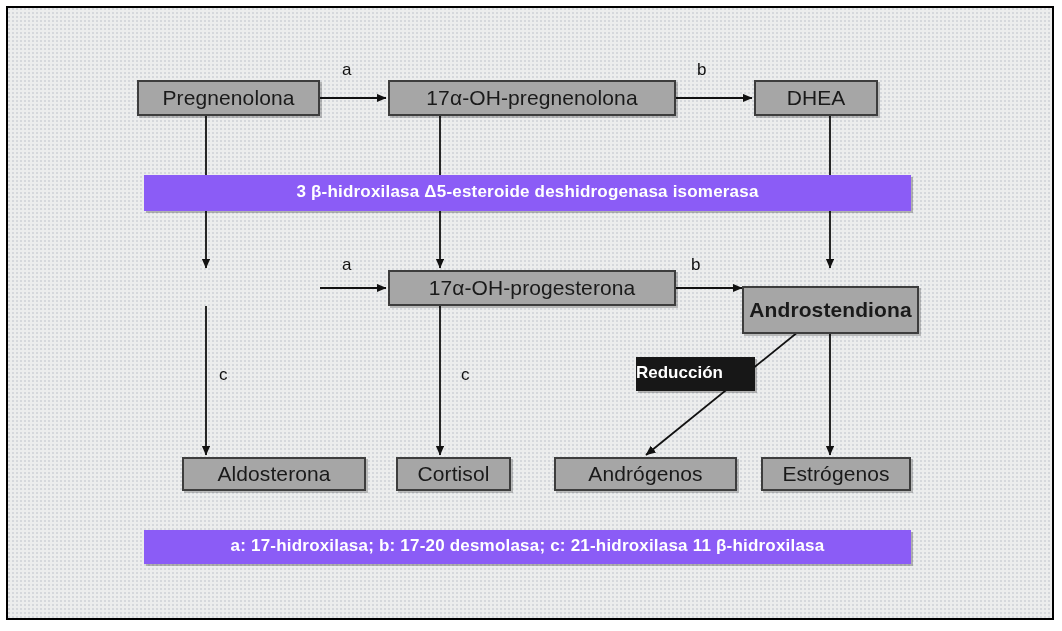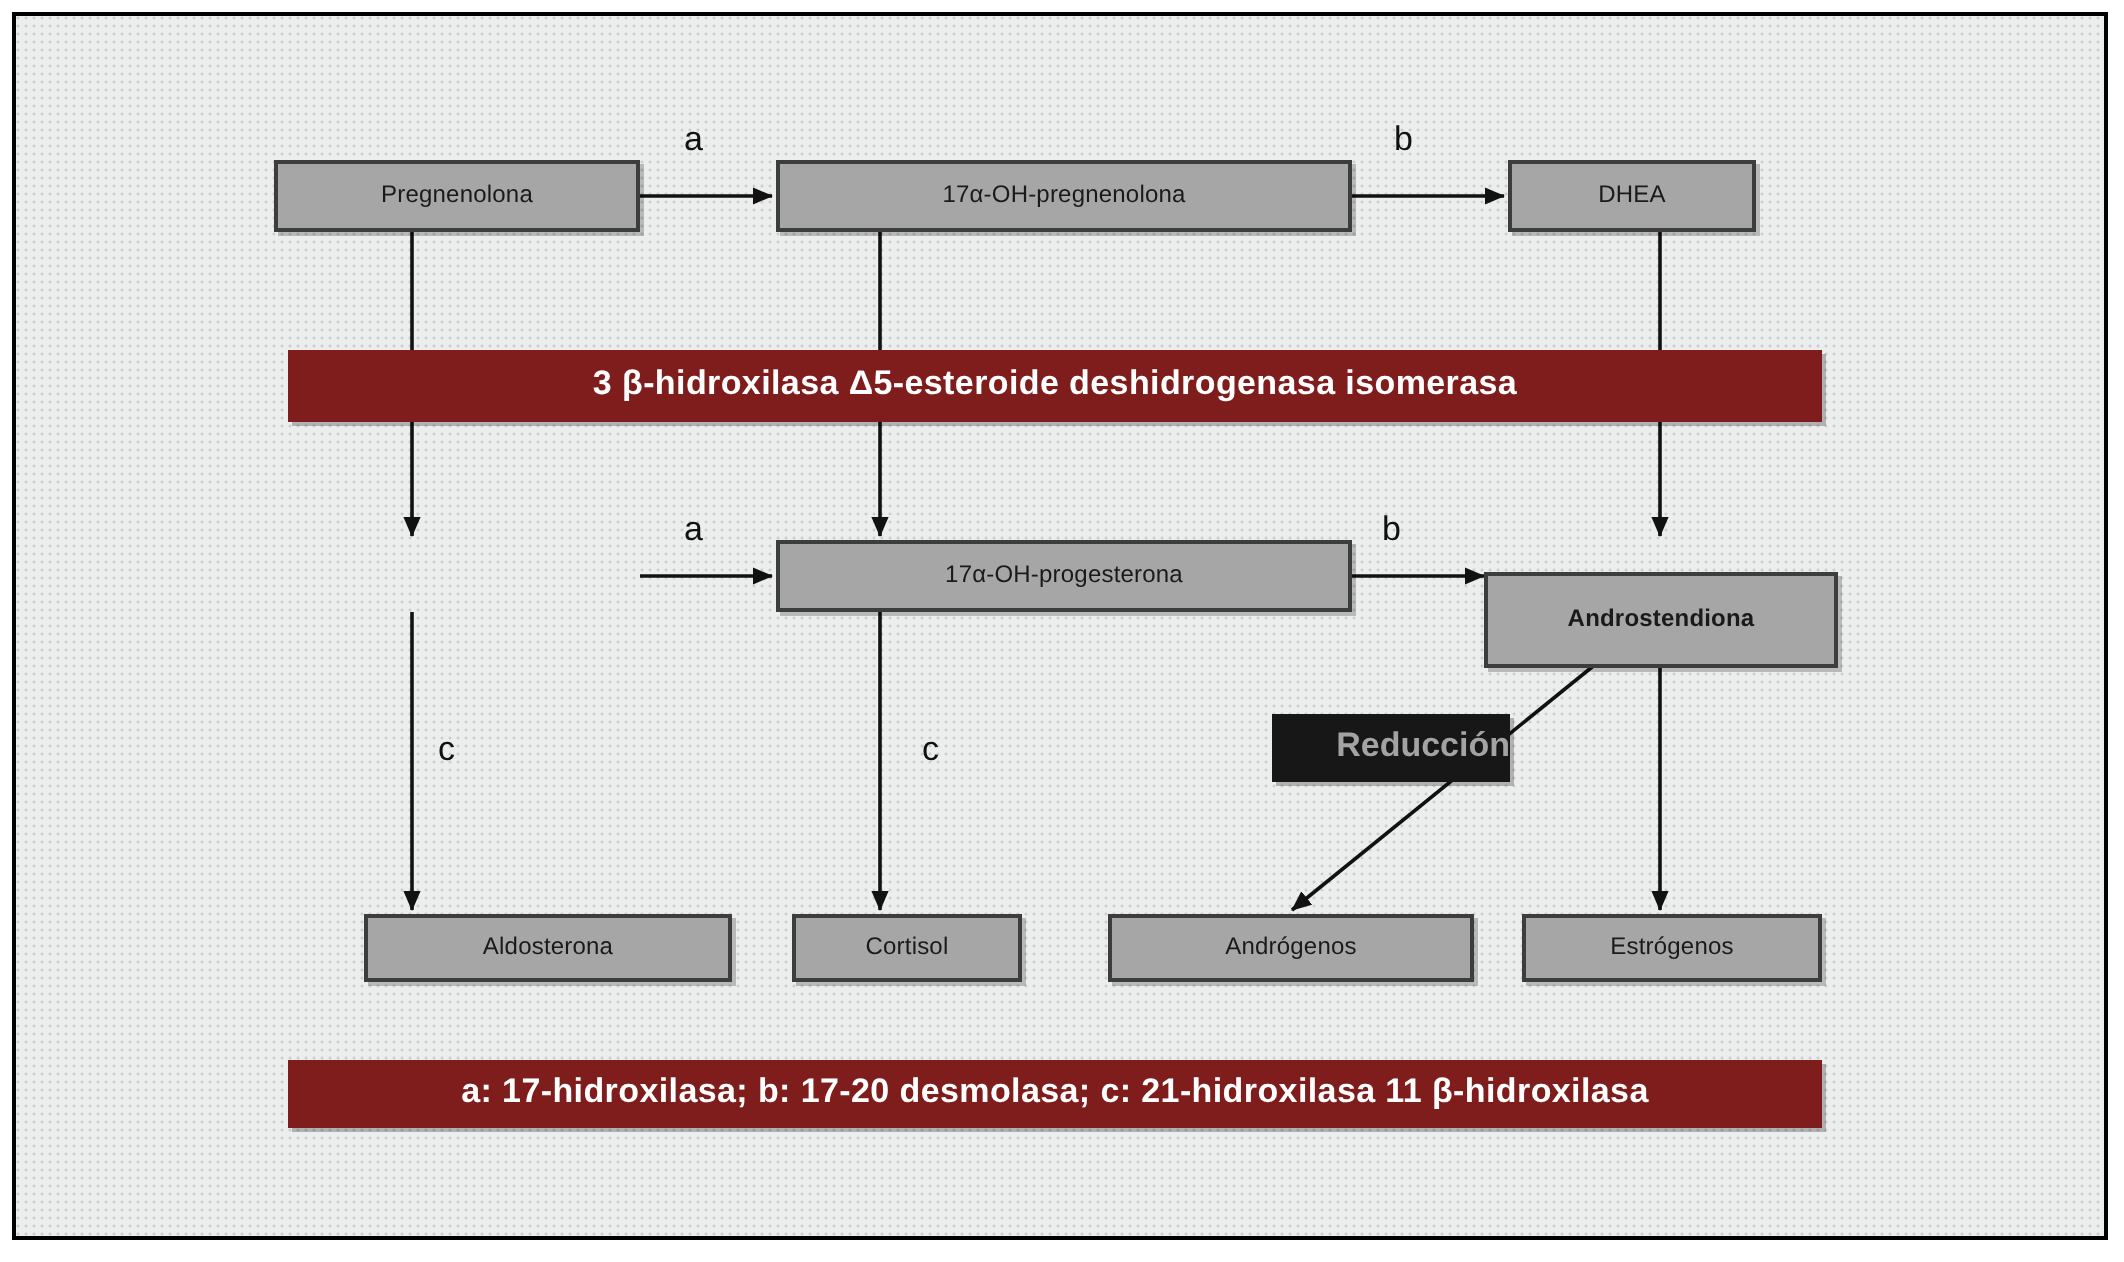--- a/index.html
+++ b/index.html
@@ -45,59 +45,59 @@
   }
   #svg-lines { z-index: 2; }
   #boxes { z-index: 3; }
 
   .node {
     position: absolute;
     box-sizing: border-box;
     background: #a6a6a6;
     border: 2px solid #3d3d3d;
     color: #1a1a1a;
-    font-size: 12px;
+    font-size: 21px;
     line-height: 1;
     display: flex;
     align-items: center;
     justify-content: center;
     letter-spacing: 0.1px;
     box-shadow: 2px 2px 0 rgba(0,0,0,0.22);
   }
   .node span {
     position: relative;
     top: -1px;
     white-space: nowrap;
   }
 
   .bar {
     position: absolute;
     box-sizing: border-box;
-    background: #7f1d1d;
+    background: #8b5cf6;
     color: #ffffff;
     font-weight: bold;
     display: flex;
     align-items: center;
     justify-content: center;
     font-size: 17px;
     letter-spacing: 0.2px;
     box-shadow: 2px 2px 0 rgba(0,0,0,0.25);
   }
   .bar span { white-space: nowrap; position: relative; top: -1px; }
 
   .enzyme-box {
     position: absolute;
     box-sizing: border-box;
     background: #171717;
-    color: #a3a3a3;
+    color: #ffffff;
     font-weight: bold;
     font-size: 17px;
     display: flex;
     align-items: center;
-    justify-content: flex-end;
+    justify-content: flex-start;
     box-shadow: 2px 2px 0 rgba(0,0,0,0.25);
   }
   .enzyme-box span { white-space: nowrap; position: relative; top: -1px; }
 
   .edge-label {
     position: absolute;
     color: #111111;
     font-size: 17px;
     line-height: 1;
     white-space: nowrap;

